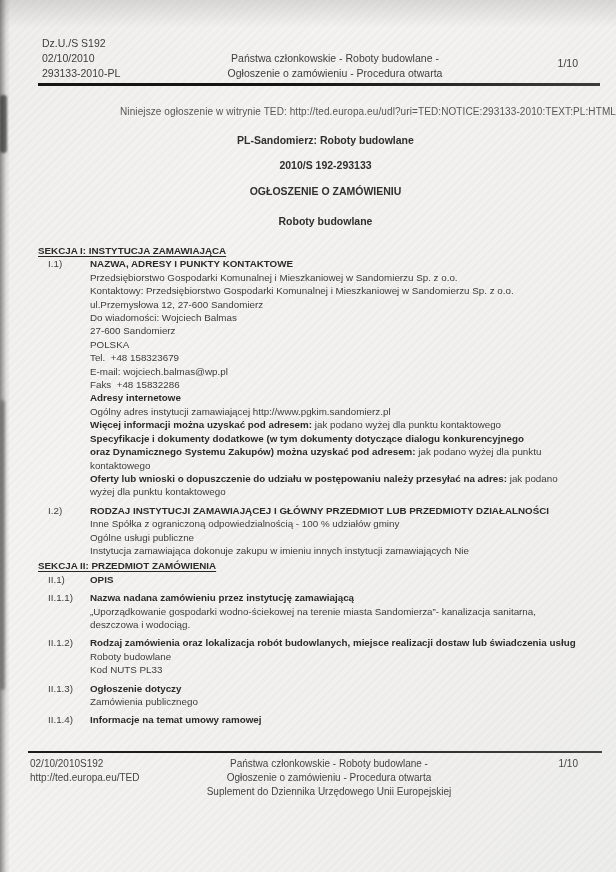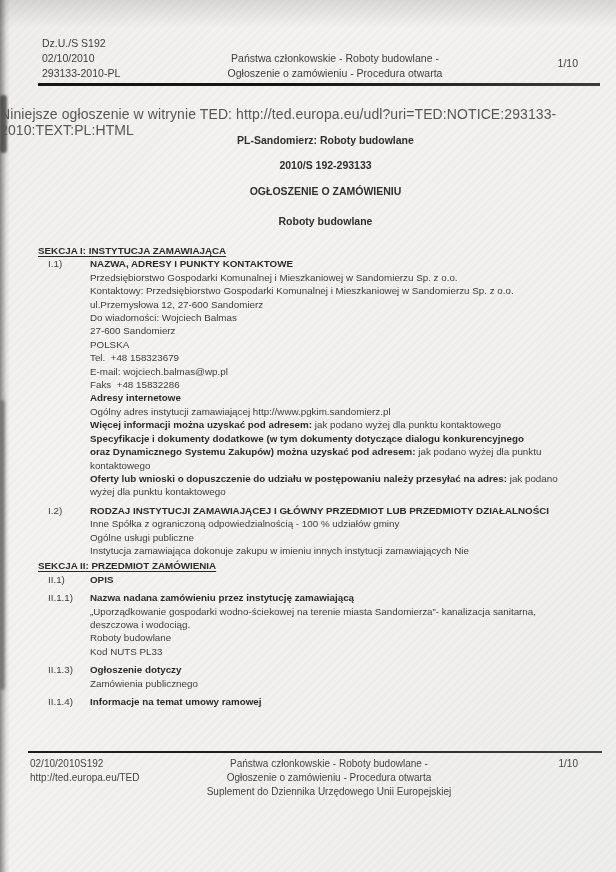--- a/index.html
+++ b/index.html
@@ -23,21 +23,21 @@
     background:rgba(25,25,25,0.35);border-radius:3px;filter:blur(1.5px);}
 
   .header{position:absolute;top:36px;left:42px;right:18px;display:flex;font-size:10.5px;line-height:15px;color:#3d3d3d;}
   .header .h-left{width:150px;flex:none;}
   .header .h-center{flex:1;text-align:center;padding-top:15px;}
   .header .h-right{width:120px;flex:none;text-align:right;padding-top:20px;padding-right:20px;box-sizing:border-box;}
 
   .rule-top{position:absolute;top:83px;left:38px;width:562px;height:3px;
     background:linear-gradient(to right,#141414 45%,#3b3b3b);}
 
-  .notice{position:absolute;top:106px;left:0;right:0;text-align:left;font-size:14px;color:#565656;letter-spacing:0.1px;}
+  .notice{position:absolute;top:106px;left:0;right:0;text-align:right;font-size:10px;color:#565656;letter-spacing:0.1px;}
 
   .titles{position:absolute;top:134px;left:0;right:0;text-align:center;font-weight:bold;font-size:10.5px;line-height:13px;color:#2f2f2f;margin-left:35px;}
   .titles .t1{margin-bottom:12px;}
   .titles .t2{margin-bottom:13px;}
   .titles .t3{margin-bottom:17px;}
 
   .body-block{position:absolute;top:242px;left:38px;right:16px;font-size:9.8px;line-height:13.4px;color:#3c3c3c;}
   .row{display:flex;}
   .row.gap{margin-top:5px;}
   .row.section{margin-top:2px;font-weight:bold;color:#262626;}
@@ -192,20 +192,24 @@
         <span class="content"><span class="b">Nazwa nadana zamówieniu przez instytucję zamawiającą</span></span>
       </div>
       <div class="row">
         <span class="num"></span>
         <span class="content"><span class="r">„Uporządkowanie gospodarki wodno-ściekowej na terenie miasta Sandomierza”- kanalizacja sanitarna,</span></span>
       </div>
       <div class="row">
         <span class="num"></span>
         <span class="content"><span class="r">deszczowa i wodociąg.</span></span>
       </div>
+      <div class="row gap">
+        <span class="num">II.1.2)</span>
+        <span class="content"><span class="b">Rodzaj zamówienia oraz lokalizacja robót budowlanych, miejsce realizacji dostaw lub świadczenia usług</span></span>
+      </div>
       <div class="row">
         <span class="num"></span>
         <span class="content"><span class="r">Roboty budowlane</span></span>
       </div>
       <div class="row">
         <span class="num"></span>
         <span class="content"><span class="r">Kod NUTS PL33</span></span>
       </div>
       <div class="row gap">
         <span class="num">II.1.3)</span>

